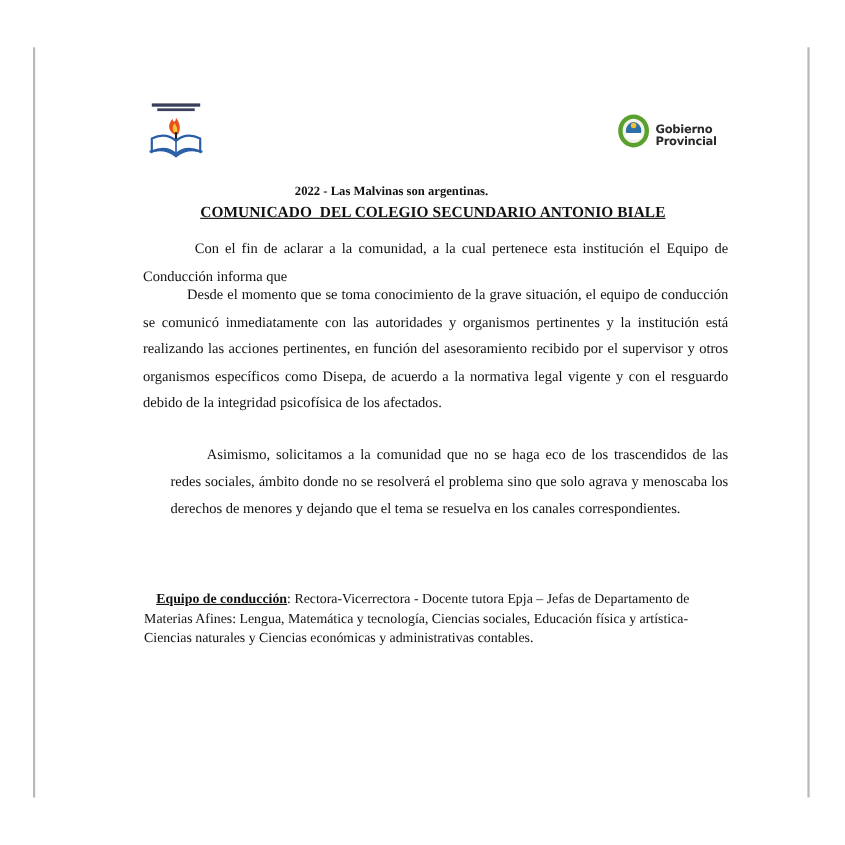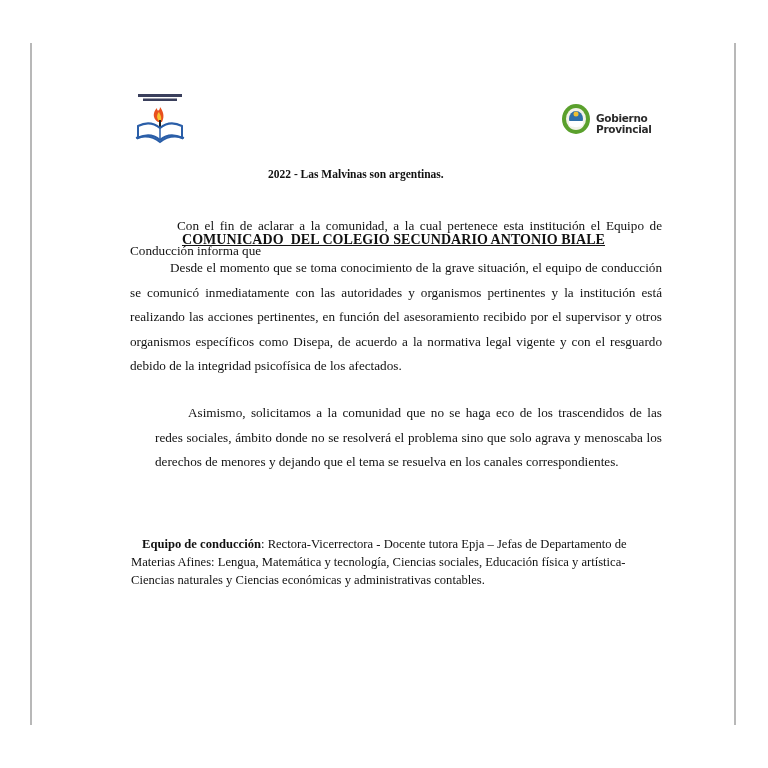--- a/index.html
+++ b/index.html
@@ -66,21 +66,20 @@
 
     .title {
       position: absolute;
       left: 182px;
       top: 186px;
       font-weight: bold;
       font-size: 14px;
       text-decoration: underline;
       letter-spacing: 0.05px;
       white-space: pre;
-      margin-top: 46px;
     }
 
     .para {
       position: absolute;
       font-size: 13.2px;
       line-height: 24.5px;
       text-align: justify;
       text-align-last: left;
     }
     .para.p1 {
@@ -106,20 +105,21 @@
       position: absolute;
       left: 131px;
       top: 536px;
       width: 500px;
       font-size: 12.6px;
       line-height: 17.8px;
       text-indent: 11px;
     }
     .team .team-label {
       font-weight: bold;
+      text-decoration: underline;
     }
   </style>
 </head>
 <body>
 
 <div class="page-edge left"></div>
 <div class="page-edge right"></div>
 
 <div class="school-logo">
   <svg width="52" height="52" viewBox="0 0 52 52">

